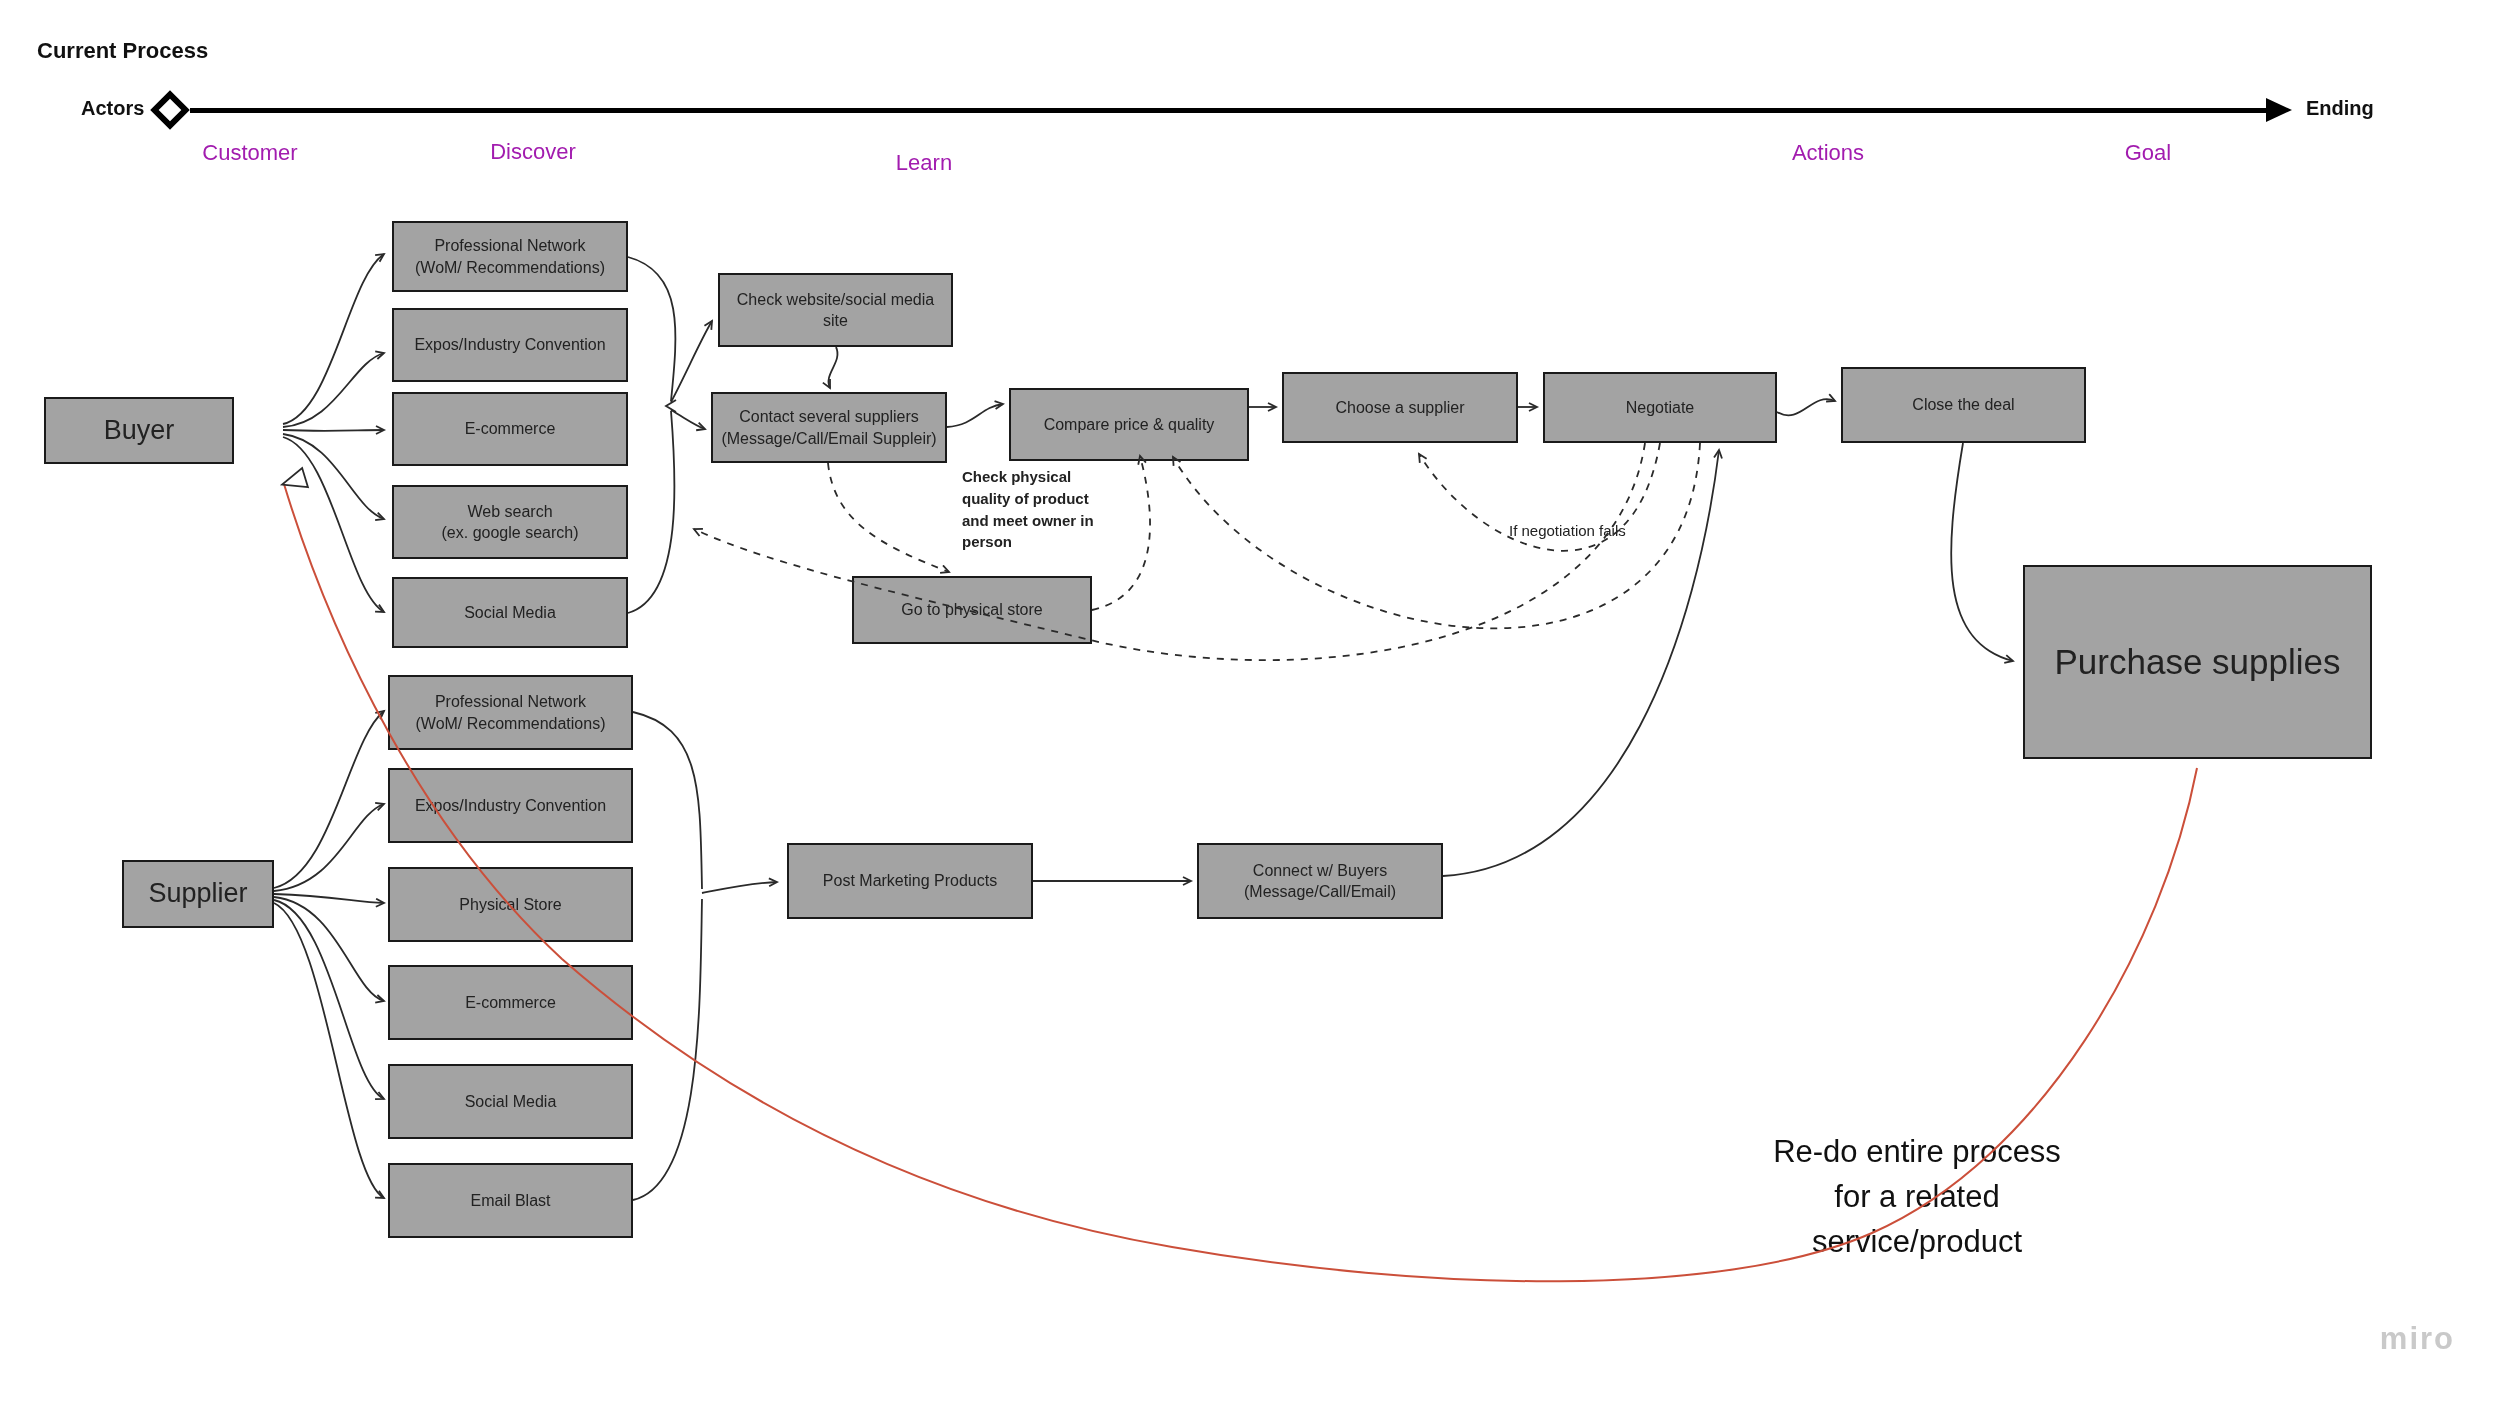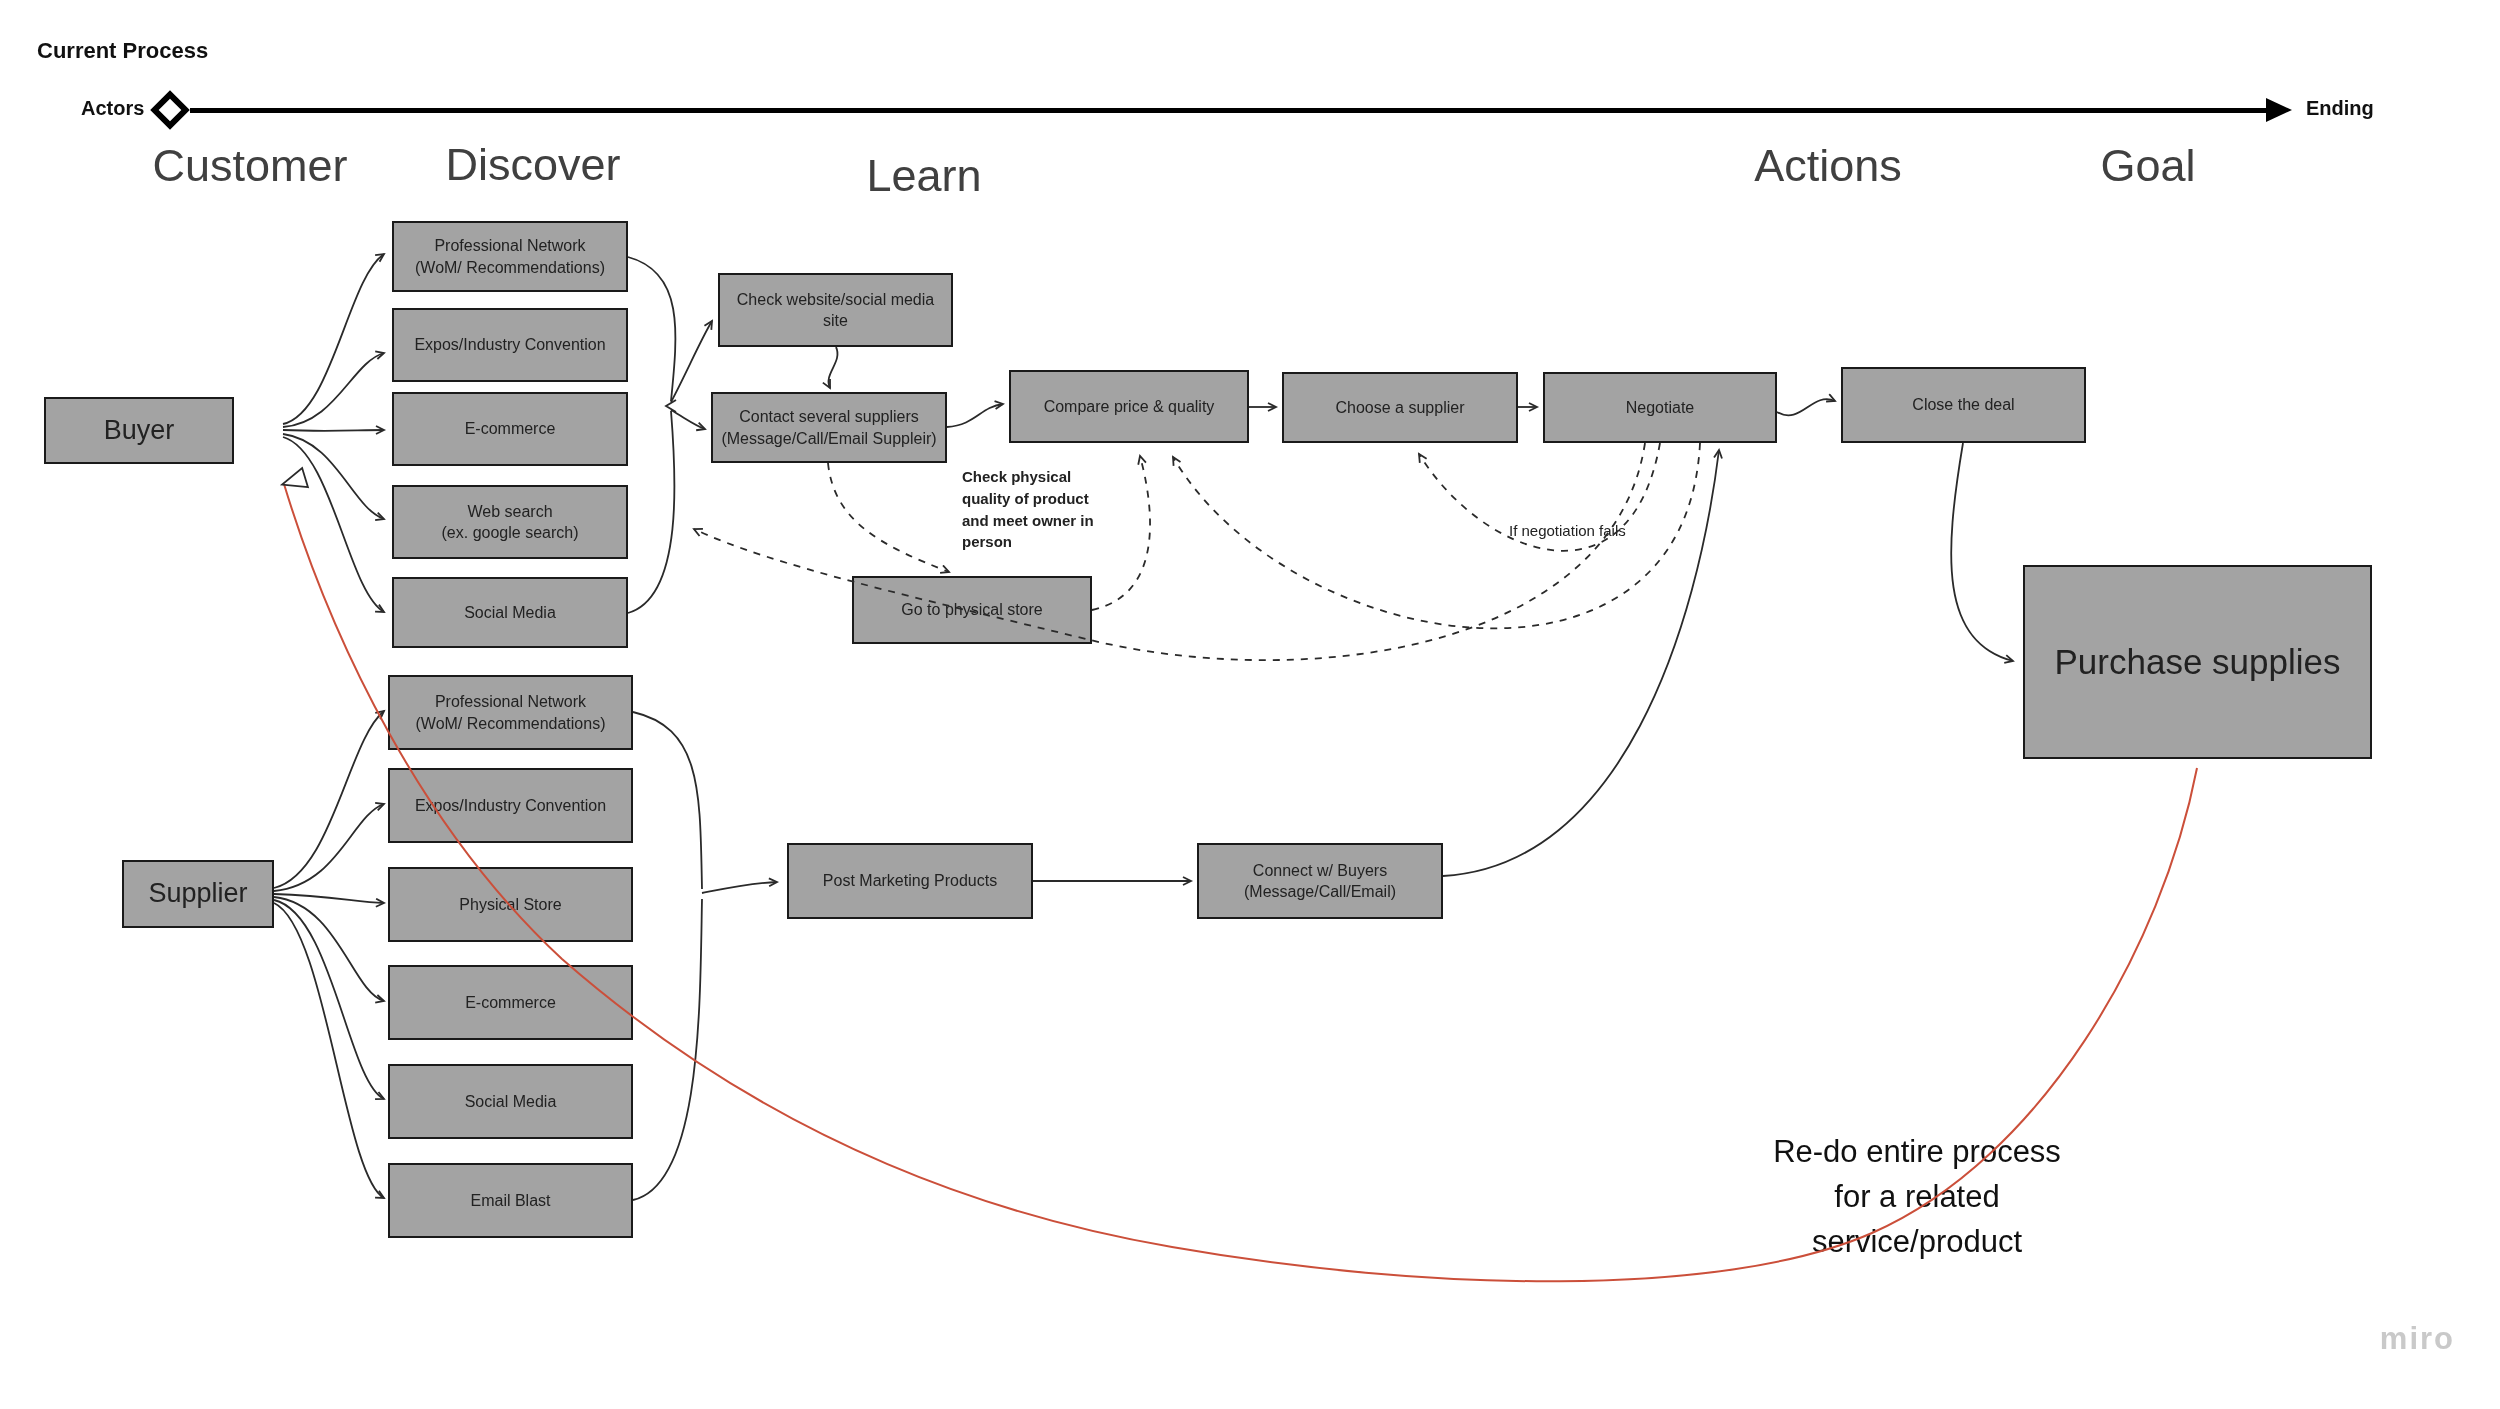--- a/index.html
+++ b/index.html
@@ -9,21 +9,21 @@
     font-family:"Liberation Sans", sans-serif; color:#1d1d1d;
     overflow:hidden;
   }
   .title { position:absolute; left:37px; top:38px; font-size:22px; font-weight:bold; color:#111; }
   .tl-label { position:absolute; font-size:20px; font-weight:bold; color:#111; }
   .tl-line { position:absolute; left:190px; top:108px; width:2078px; height:5px; background:#000; }
   .tl-arrow { position:absolute; left:2266px; top:98px; width:0; height:0;
     border-left:26px solid #000; border-top:12px solid transparent; border-bottom:12px solid transparent; }
   .tl-diamond { position:absolute; left:156px; top:96px; width:28px; height:28px;
     background:#fff; border:6px solid #000; transform:rotate(45deg); }
-  .stage { position:absolute; transform:translateX(-50%); font-size:45px; color:#404040; white-space:nowrap; }
+  .stage { position:absolute; transform:translateX(-50%); font-size:22px; color:#a21caf; white-space:nowrap; }
   .box { position:absolute; display:flex; align-items:center; justify-content:center;
     text-align:center; background:#a3a3a3; border:2.5px solid #1a1a1a; color:#222;
     font-size:16px; line-height:1.32; white-space:pre-line; padding:2px 6px; z-index:2; }
   .box.lg { font-size:27px; }
   .box.goal { font-size:35px; }
   .note { position:absolute; font-size:15px; color:#222; line-height:1.45; white-space:pre-line; z-index:3; }
   .redo { position:absolute; left:1717px; top:1130px; width:400px; text-align:center;
     font-size:31px; line-height:1.45; color:#111; white-space:pre-line; z-index:3; }
   .watermark { position:absolute; right:45px; bottom:52px; font-size:31px; font-weight:bold;
     color:#c9c9c9; letter-spacing:2px; }
@@ -59,21 +59,21 @@
 <div class="box" style="left:392px; top:392px; width:236px; height:74px;">E-commerce</div>
 <div class="box" style="left:392px; top:485px; width:236px; height:74px;">Web search
 (ex. google search)</div>
 <div class="box" style="left:392px; top:577px; width:236px; height:71px;">Social Media</div>
 
 <div class="box" style="left:718px; top:273px; width:235px; height:74px;">Check website/social media site</div>
 <div class="box" style="left:711px; top:392px; width:236px; height:71px;">Contact several suppliers
 (Message/Call/Email Suppleir)</div>
 <div class="box" style="left:852px; top:576px; width:240px; height:68px;">Go to physical store</div>
 
-<div class="box" style="left:1009px; top:370px; width:240px; height:73px;">Compare price &amp; quality</div>
+<div class="box" style="left:1009px; top:388px; width:240px; height:73px;">Compare price &amp; quality</div>
 <div class="box" style="left:1282px; top:372px; width:236px; height:71px;">Choose a supplier</div>
 <div class="box" style="left:1543px; top:372px; width:234px; height:71px;">Negotiate</div>
 <div class="box" style="left:1841px; top:367px; width:245px; height:76px;">Close the deal</div>
 
 <div class="box goal" style="left:2023px; top:565px; width:349px; height:194px;">Purchase supplies</div>
 
 <div class="box" style="left:388px; top:675px; width:245px; height:75px;">Professional Network
 (WoM/ Recommendations)</div>
 <div class="box" style="left:388px; top:768px; width:245px; height:75px;">Expos/Industry Convention</div>
 <div class="box" style="left:388px; top:867px; width:245px; height:75px;">Physical Store</div>

